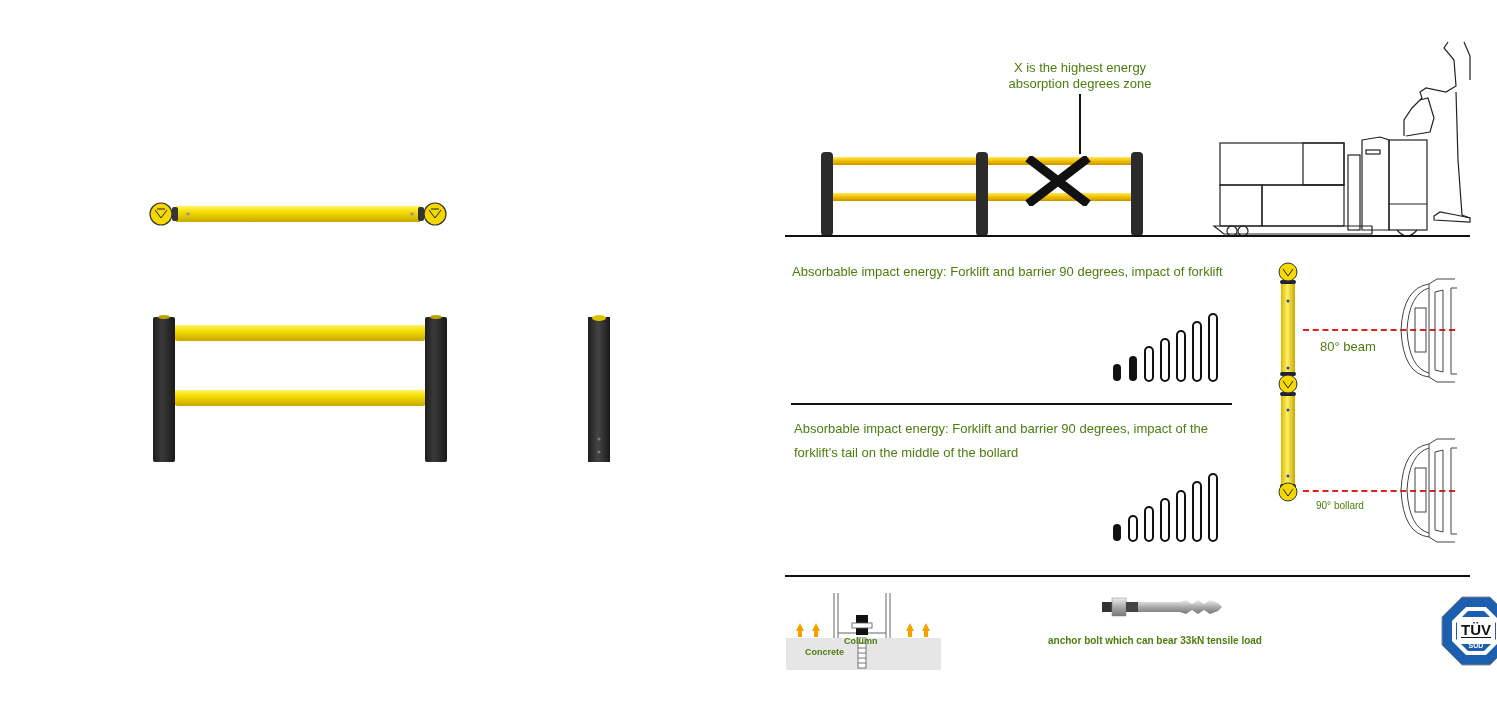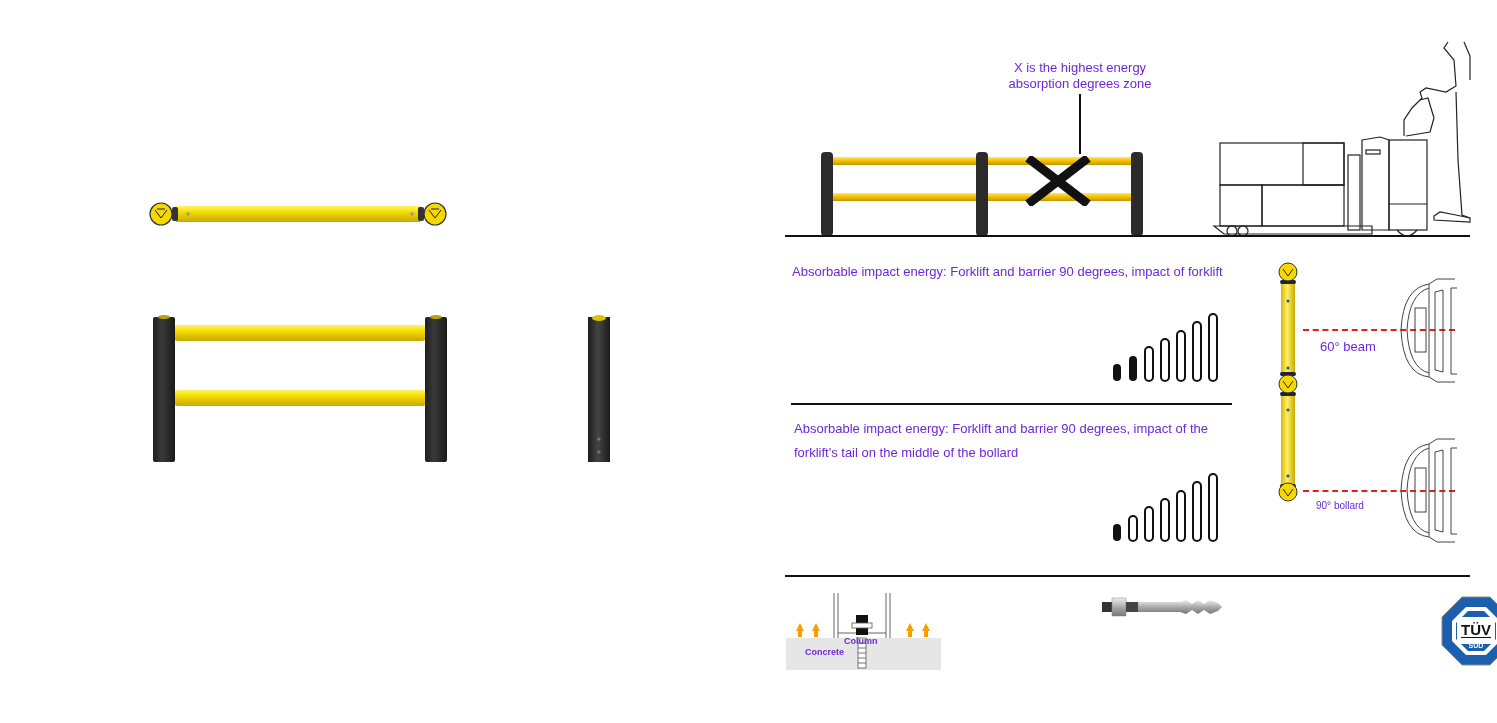--- a/index.html
+++ b/index.html
@@ -1,18 +1,18 @@
 <!DOCTYPE html>
 <html><head>
 <meta charset="utf-8">
 <style>
   html, body { margin:0; padding:0; background:#ffffff; }
   body { width:1497px; height:723px; position:relative; overflow:hidden; font-family:"Liberation Sans", sans-serif; color:#111; }
   .abs { position:absolute; }
-  .txt { font-family:"Liberation Sans", sans-serif; color:#6d28d9; }
+  .txt { font-family:"Liberation Sans", sans-serif; color:#4d7c0f; }
   .hr { position:absolute; background:#111; height:2px; }
   svg { display:block; }
 </style>
 </head>
 <body>
 
 <div class="abs" style="left:148px;top:200px;width:300px;height:30px;">
   <svg width="300" height="30" viewBox="0 0 300 30">
     <defs>
       <linearGradient id="yg" x1="0" y1="0" x2="0" y2="1">
@@ -184,21 +184,21 @@
     <circle cx="12" cy="230" r="9" fill="#f5d800" stroke="#333" stroke-width="1"></circle>
     <path d="M7 7 L12 14 L17 7" stroke="#222" stroke-width="1" fill="none"></path>
     <path d="M7 119 L12 126 L17 119" stroke="#222" stroke-width="1" fill="none"></path>
     <path d="M7 227 L12 234 L17 227" stroke="#222" stroke-width="1" fill="none"></path>
   </svg>
 </div>
 
 <div class="abs" style="left:1303px;top:329px;width:152px;height:0;border-top:2px dashed #e0201a;"></div>
 <div class="abs" style="left:1303px;top:490px;width:152px;height:0;border-top:2px dashed #e0201a;"></div>
 
-<div class="abs txt" style="left:1320px;top:339px;font-size:13px;">60° beam</div>
+<div class="abs txt" style="left:1320px;top:339px;font-size:13px;">80° beam</div>
 <div class="abs txt" style="left:1316px;top:500px;font-size:10px;">90° bollard</div>
 
 <div class="abs" style="left:1395px;top:278px;width:62px;height:106px;">
   <svg width="62" height="106" viewBox="0 0 62 106" fill="none" stroke="#444" stroke-width="1">
     <path d="M60 1 L42 1 L34 6 L34 99 L42 104 L60 104"></path>
     <path d="M34 6 Q8 10 6 52 Q8 96 34 99"></path>
     <path d="M34 10 Q14 16 12 52 Q14 90 34 95"></path>
     <path d="M40 14 L48 12 L48 94 L40 92 Z"></path>
     <path d="M56 10 L56 96 M56 10 L62 10 M56 96 L62 96"></path>
     <rect x="20" y="30" width="11" height="44"></rect>
@@ -246,20 +246,21 @@
         <stop offset="1" stop-color="#777"></stop>
       </linearGradient>
     </defs>
     <rect x="2" y="6" width="12" height="10" fill="#333"></rect>
     <rect x="12" y="2" width="14" height="18" fill="url(#bolt)" stroke="#888" stroke-width="0.5"></rect>
     <rect x="26" y="6" width="12" height="10" fill="#444"></rect>
     <path d="M38 6 L80 6 L86 4 L92 8 L98 4 L104 8 L110 4 L118 7 L122 11 L118 15 L110 18 L104 14 L98 18 L92 14 L86 18 L80 16 L38 16 Z" fill="url(#bolt)"></path>
   </svg>
 </div>
 <div class="abs txt" style="left:1000px;top:630px;width:310px;text-align:center;font-size:10px;line-height:22px;font-weight:bold;">
+  <div>anchor bolt which can bear 33kN tensile load</div>
 </div>
 
 <div class="abs" style="left:1441px;top:596px;width:70px;height:70px;">
   <svg width="70" height="70" viewBox="0 0 70 70">
     <polygon points="21,1 49,1 69,21 69,49 49,69 21,69 1,49 1,21" fill="#1c5fae" stroke="#888" stroke-width="1"></polygon>
     <polygon points="25,11 45,11 59,25 59,45 45,59 25,59 11,45 11,25" fill="#fff"></polygon>
     <polygon points="27,15 43,15 55,27 55,43 43,55 27,55 15,43 15,27" fill="#1c5fae"></polygon>
     <rect x="16" y="21" width="38" height="27" fill="#fff"></rect>
     <text x="35" y="39" text-anchor="middle" font-family="Liberation Sans, sans-serif" font-weight="bold" font-size="15" fill="#111">TÜV</text>
     <rect x="20" y="41" width="30" height="1" fill="#111"></rect>

